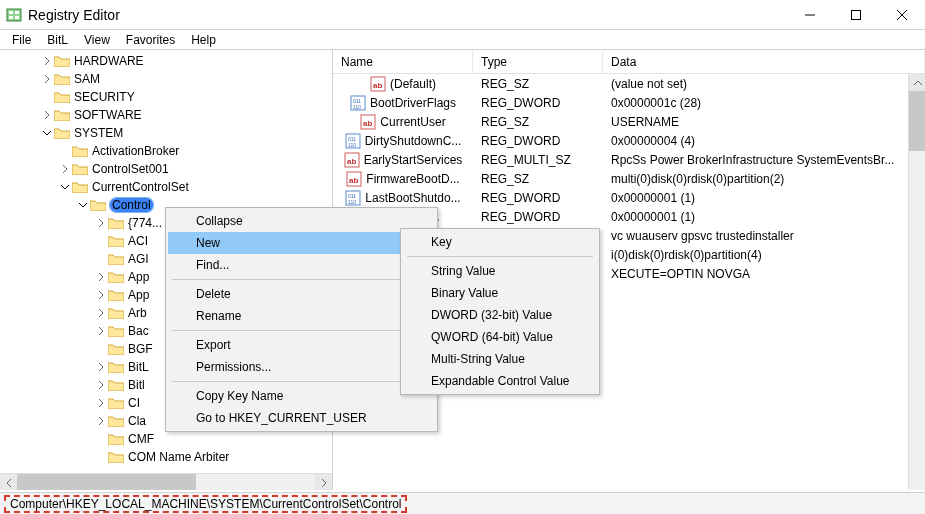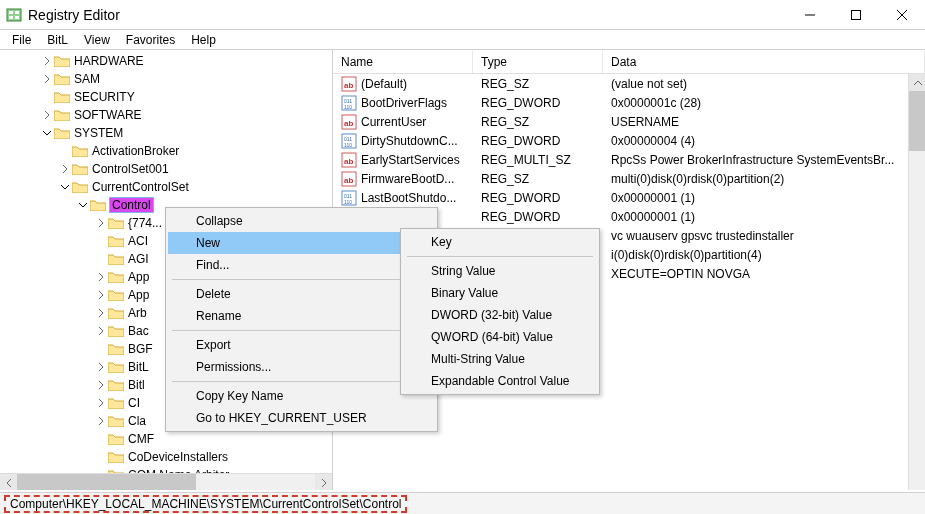--- a/index.html
+++ b/index.html
@@ -63,23 +63,24 @@
     display: inline-flex; align-items: center; justify-content: center;
     color: #555;
   }
   .expander.empty { visibility: hidden; }
   .folder-icon {
     width: 16px; height: 14px; margin-right: 4px;
     display: inline-flex; align-items: center; justify-content: center;
   }
   .tree-label { }
   .tree-row.selected .tree-label {
-    background: #d946ef;
+    background: #3b82f6;
     outline: 1px solid #7ab7e8;
     padding: 0 2px;
+    border-radius: 6px;
   }
   .tree-scroll {
     position: absolute; bottom: 0; left: 0; right: 0; height: 17px;
     background: #f0f0f0; border-top: 1px solid #ddd;
     display: flex;
   }
   .tree-scroll .sb-btn { width:17px; height:17px; background:#e8e8e8; display:flex;align-items:center;justify-content:center; }
   .tree-scroll .sb-track { flex:1; background:#f0f0f0; position:relative; }
   .tree-scroll .sb-thumb { position:absolute; left:0; top:0; height:17px; width:60%; background:#c8c8c8; }
   .list {
@@ -101,21 +102,21 @@
   }
   .col-name { width: 140px; }
   .col-type { width: 130px; }
   .col-data { flex: 1; }
   .list-row {
     display: flex;
     height: 19px;
     align-items: center;
     white-space: nowrap;
   }
-  .list-row > div { padding: 0 8px; overflow: hidden; text-overflow: ellipsis; }
+  .list-row > div { padding: 0 8px; overflow: hidden; text-overflow: ellipsis; justify-content: center; }
   .val-icon {
     width: 16px; height: 16px; margin-right: 4px;
     display:inline-flex; align-items:center; justify-content:center;
     flex-shrink: 0;
   }
   .list-scroll-v {
     position:absolute; right:0; top:24px; bottom:0; width:17px;
     background:#f0f0f0; border-left:1px solid #ddd;
   }
   .list-scroll-v .sb-btn { width:17px; height:17px; background:#e8e8e8; display:flex;align-items:center;justify-content:center;}
@@ -501,30 +502,20 @@
           <span class="tree-label">CMF</span>
         </div>
       <div class="tree-row">
           <span class="tree-indent" style="width:94px"></span>
           <span class="expander empty"></span>
           <span class="folder-icon">
             <svg width="16" height="12">
               <path d="M0 2h5l2 2h9v8H0z" fill="#ffe79c" stroke="#d4a93a"></path>
             </svg>
           </span>
-          <span class="tree-label">CoDeviceInstallers</span>
-        </div>
-      <div class="tree-row">
-          <span class="tree-indent" style="width:94px"></span>
-          <span class="expander empty"></span>
-          <span class="folder-icon">
-            <svg width="16" height="12">
-              <path d="M0 2h5l2 2h9v8H0z" fill="#ffe79c" stroke="#d4a93a"></path>
-            </svg>
-          </span>
           <span class="tree-label">COM Name Arbiter</span>
         </div>
 
     </div>
     <div class="tree-scroll">
       <div class="sb-btn">
           <svg width="6" height="8">
             <path d="M5 0 L1 4 L5 8" fill="none" stroke="#666"></path>
           </svg>
         </div>

